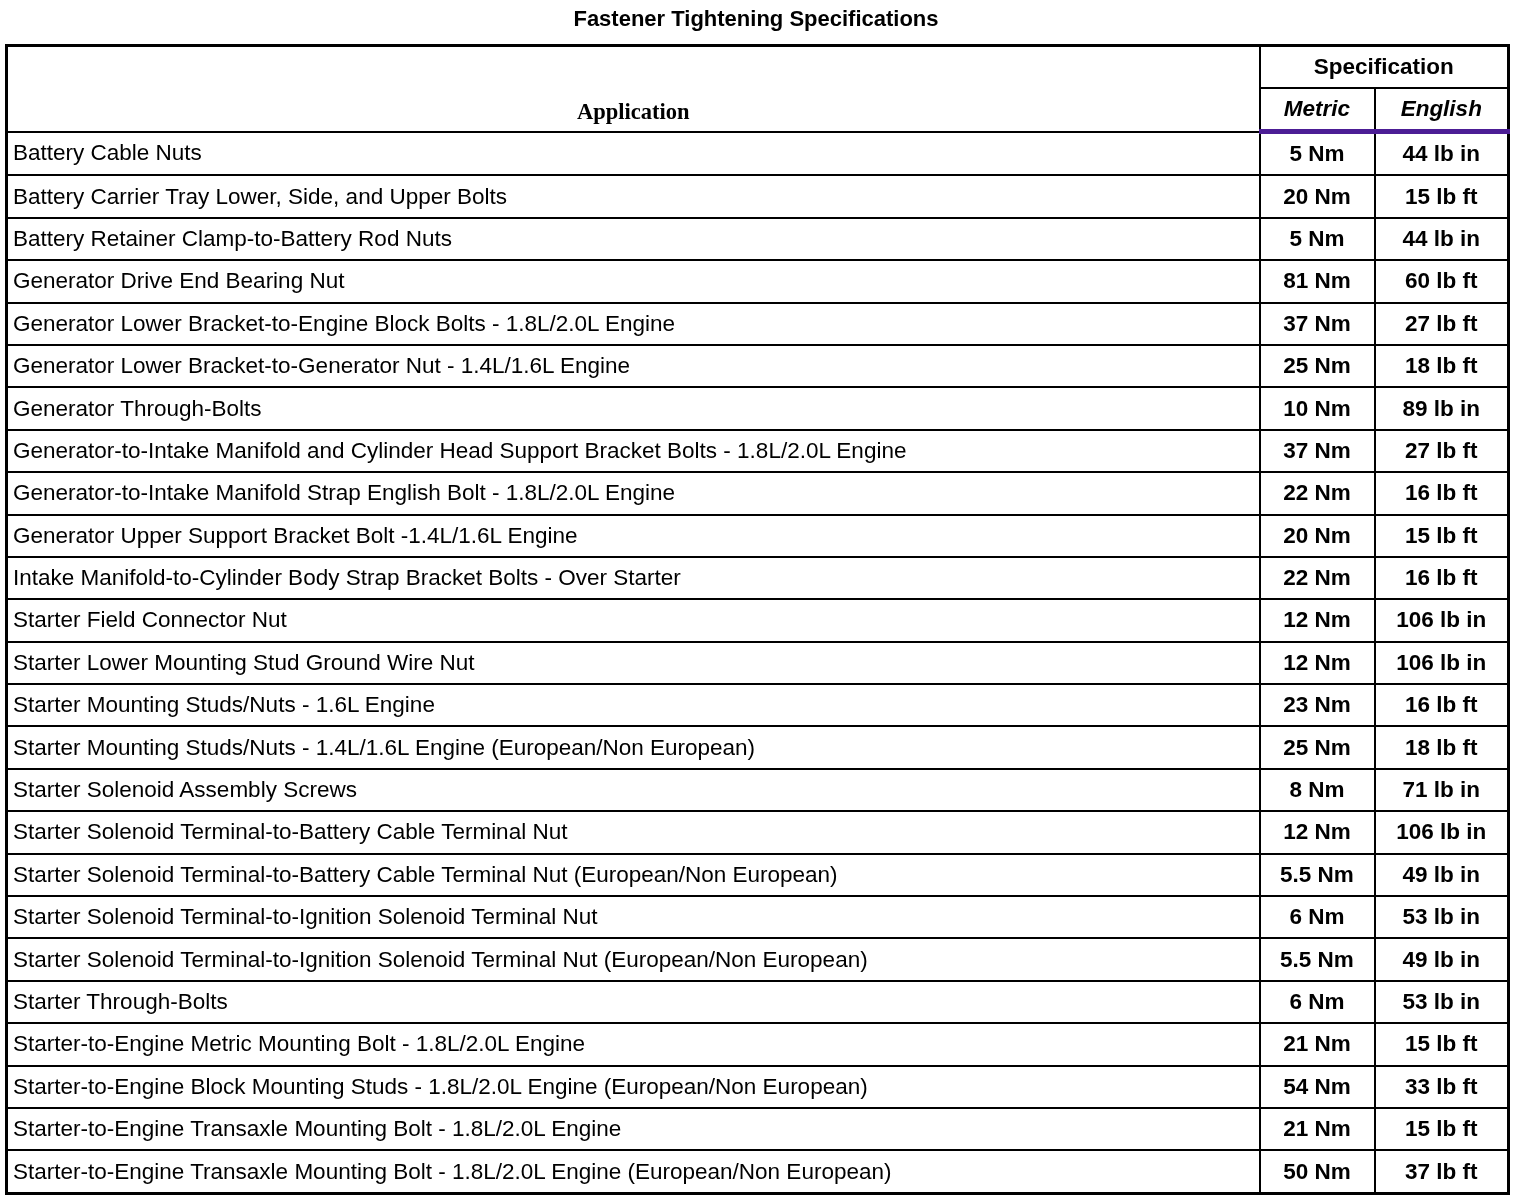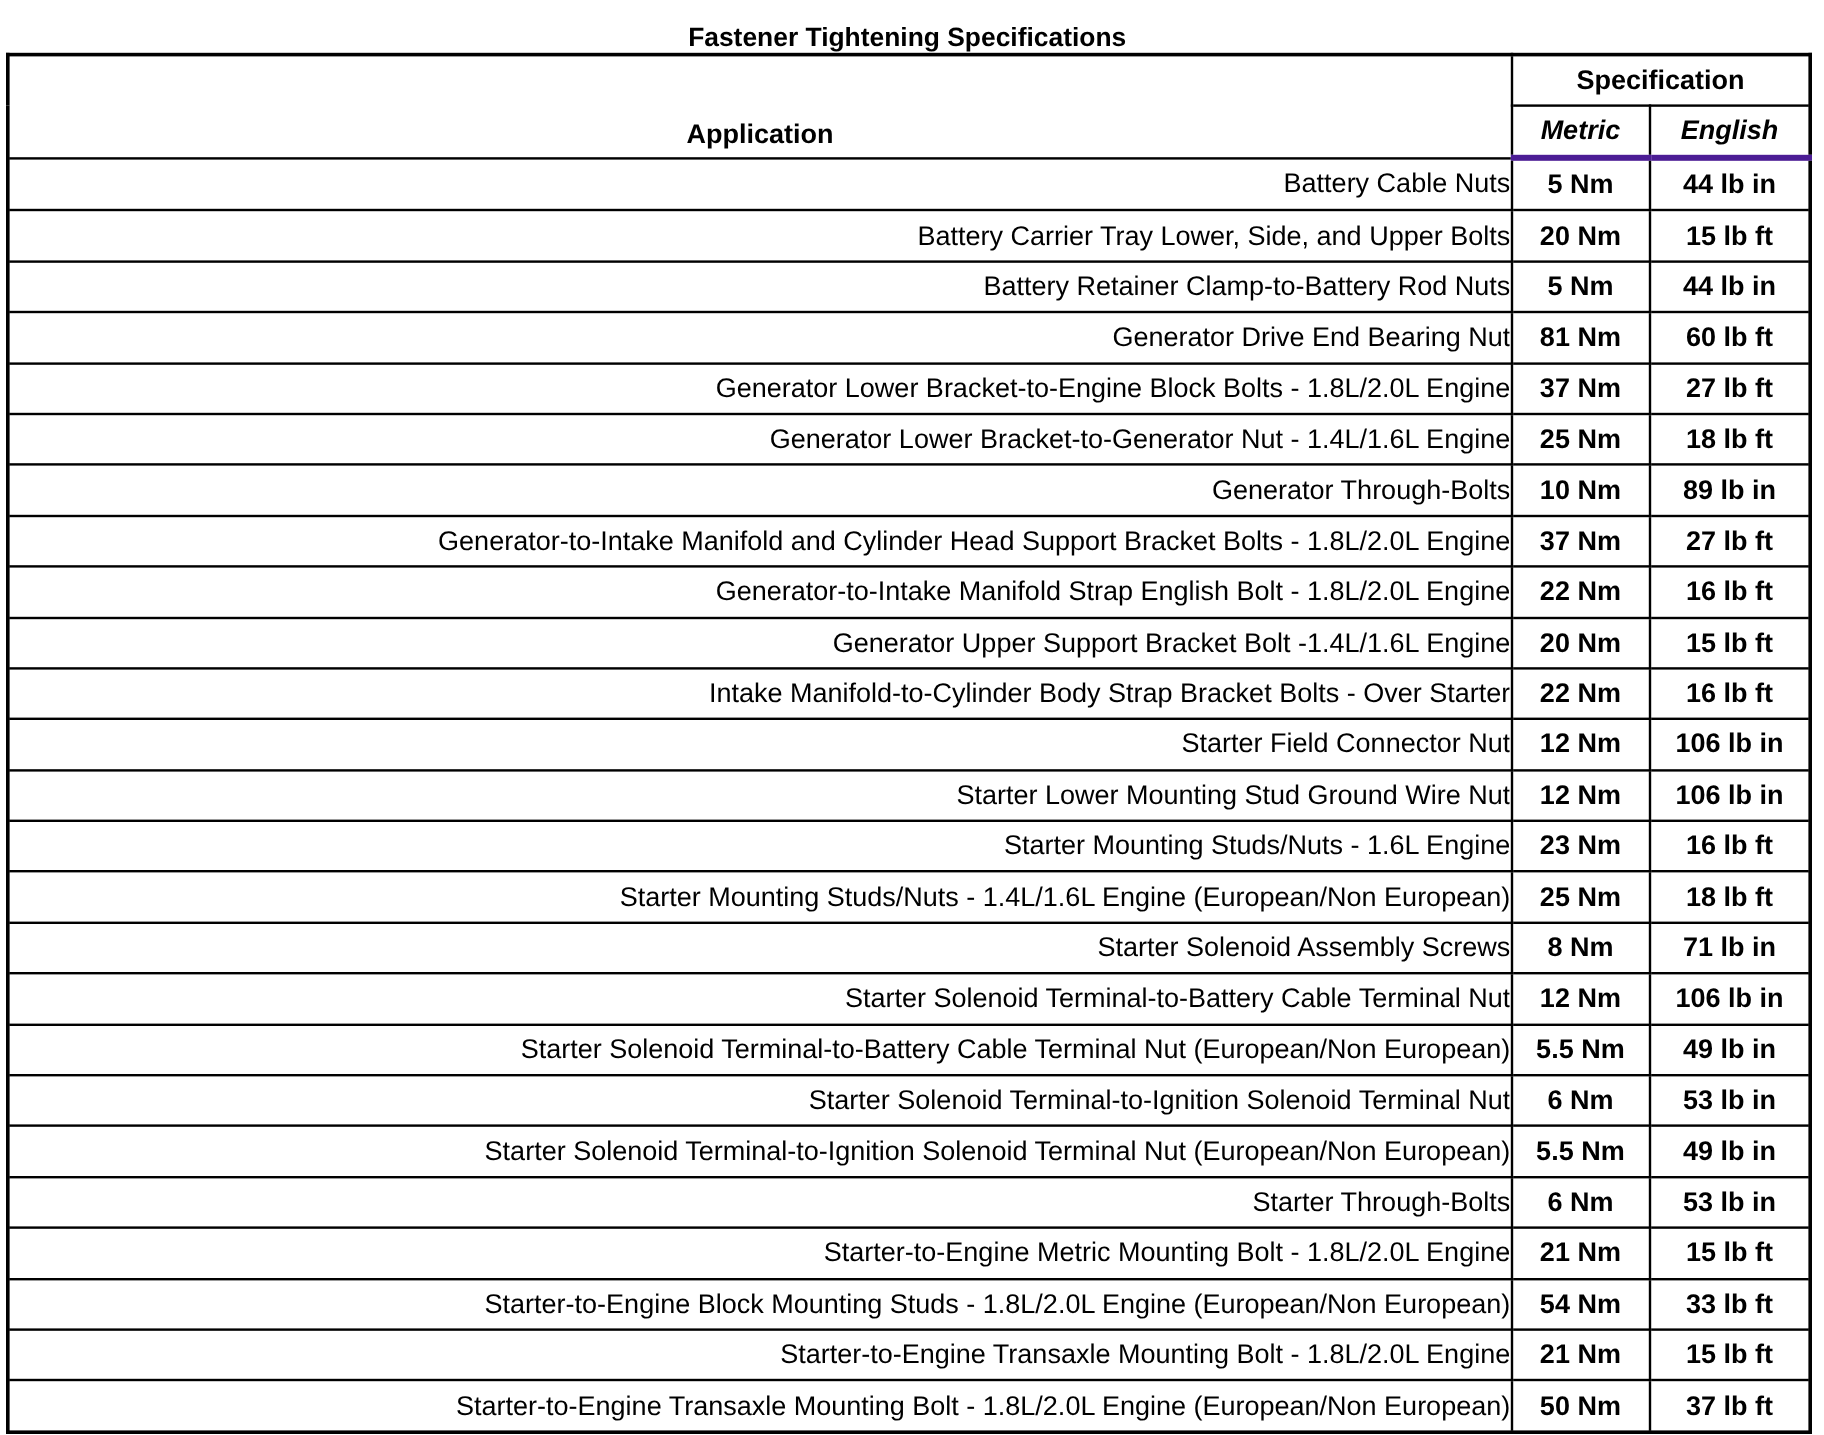--- a/index.html
+++ b/index.html
@@ -1,26 +1,26 @@
 <!DOCTYPE html>
 <html><head>
   <meta charset="utf-8">
   <style>
     html, body { margin: 0; padding: 0; background: #ffffff; }
     body { width: 1520px; height: 1196px; position: relative; overflow: hidden;
            font-family: "Liberation Sans", sans-serif; color: #000; }
-    .title { position: absolute; left: 0; top: 16px; width: 1512px; height: 30px;
+    .title { position: absolute; left: 0; top: 4px; width: 1512px; height: 30px;
              text-align: center; font-weight: bold; font-size: 22px; line-height: 30px; }
     table.spec { position: absolute; left: 5px; top: 44px; width: 1502px;
                  border-collapse: collapse; border: 3px solid #000; table-layout: fixed; }
     table.spec th, table.spec td { border: 2px solid #000; padding: 0; font-size: 22.5px; }
     table.spec th { font-weight: bold; height: 40px; }
-    table.spec th.app { vertical-align: bottom; padding-bottom: 6px; }
+    table.spec th.app { vertical-align: bottom; padding-bottom: 6px; font-family: Liberation Serif, serif; }
     table.spec td { height: 40.4px; line-height: 40px; white-space: nowrap; overflow: hidden; }
-    table.spec td.app { text-align: right; padding-left: 5px; border-radius: 15px; }
+    table.spec td.app { text-align: left; padding-left: 5px; border-radius: 15px; }
     table.spec td.num { text-align: center; font-weight: bold; }
     table.spec thead tr.sub th { border-bottom: 5px solid #4c1d95; font-style: italic; }
     col.c-app { width: 1253px; }
     col.c-met { width: 115px; }
     col.c-eng { width: 134px; }
   </style>
 </head>
 <body>
 
 <div class="title">Fastener Tightening Specifications</div>

